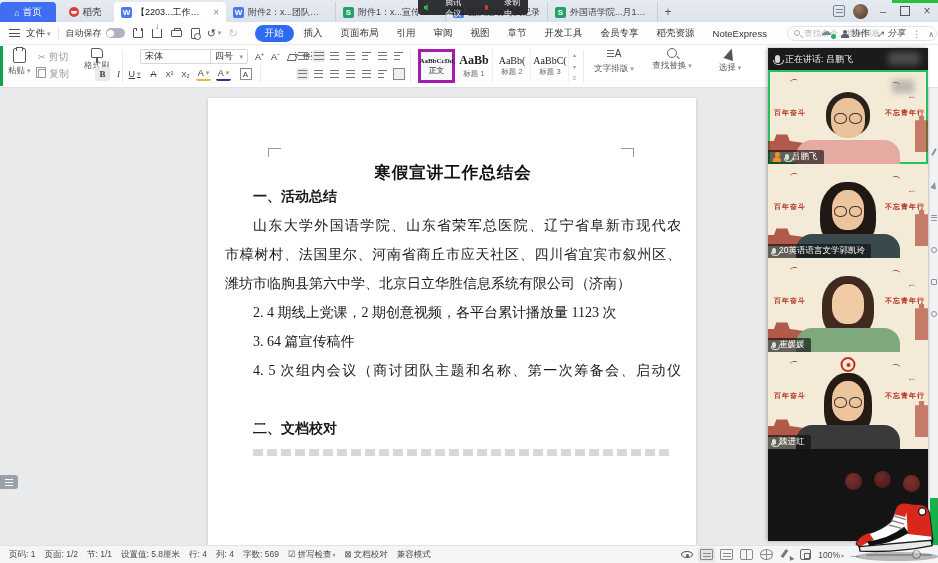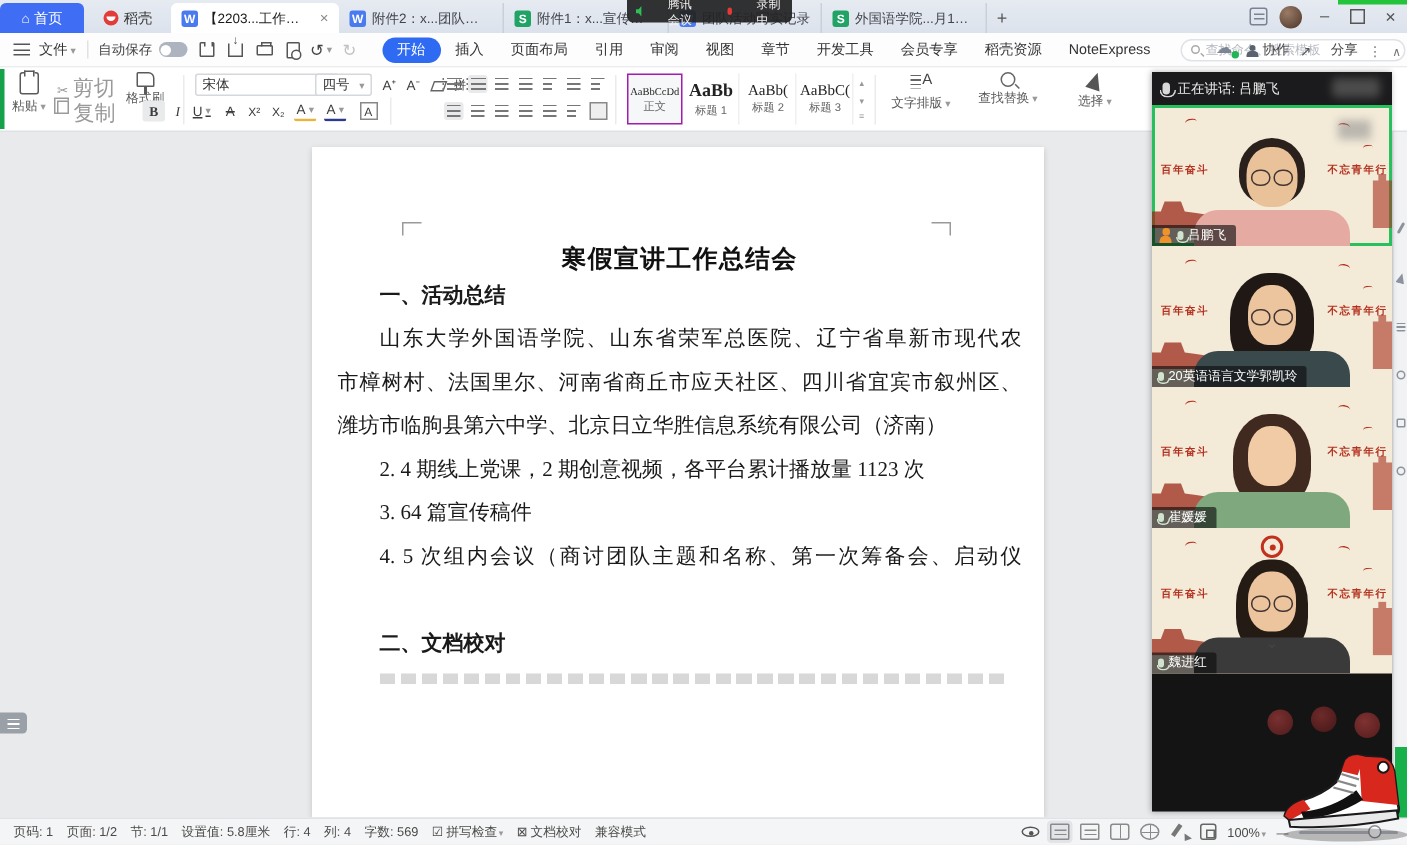--- a/index.html
+++ b/index.html
@@ -83,42 +83,42 @@
   
   .ribbon{position:absolute;left:0;top:45px;width:938px;height:43px;background:#fff;border-bottom:1px solid #dfe1e4;z-index:3;}
   .ribbon-green{position:absolute;left:0;top:1px;width:3px;height:40px;background:#15a24a;}
   .rsep{position:absolute;top:5px;width:1px;height:33px;background:#ebebeb;}
   .rlabel{font-size:8.5px;color:#5a5a5a;}
   .bigbtn{position:absolute;display:flex;flex-direction:column;align-items:center;gap:2px;}
   .clip-icon{width:13px;height:15px;border:1.2px solid #5a5a5a;border-radius:2px;position:relative;background:#fff;}
   .clip-icon::before{content:"";position:absolute;left:2.5px;top:-2px;width:5px;height:3px;background:#fff;border:1.2px solid #5a5a5a;border-bottom:none;}
   .brush-icon{width:12px;height:10px;border:1.2px solid #5a5a5a;border-radius:1px 4px 1px 1px;position:relative;}
   .brush-icon::after{content:"";position:absolute;left:4px;top:9px;width:2.5px;height:5px;background:#5a5a5a;}
-  .smallbtn{display:flex;gap:3px;font-size:14px;color:#9a9a9a;height:13px;}
+  .smallbtn{display:flex;align-items:center;gap:3px;font-size:10px;color:#9a9a9a;height:13px;}
   .cut-icon::before{content:"✂";font-size:9px;color:#9a9a9a;}
   .copy-icon{width:8px;height:9px;border:1px solid #9a9a9a;position:relative;background:#fff;}
   .copy-icon::after{content:"";position:absolute;left:-3px;top:-3px;width:8px;height:9px;border:1px solid #9a9a9a;background:#fff;z-index:-1;}
   .selbox{border:1px solid #d4d7db;border-radius:2px;height:15px;display:flex;align-items:center;justify-content:space-between;padding:0 4px;font-size:9px;color:#333;background:#fff;}
   .ftool{width:15px;height:14px;display:flex;align-items:center;justify-content:center;font-size:9px;color:#3c3c3c;border-radius:2px;}
   .ftool.on{background:#e9eaec;}
   .ftool.serif{font-family:"Liberation Serif",serif;}
   .u-l{text-decoration:underline;}
   .strike-l{text-decoration:line-through;}
   .pen-l{border-bottom:2.5px solid #e8b43a;}
   .col-l{border-bottom:2.5px solid #2b3a8f;}
   .box-l{border:1px solid #888;font-size:8px;width:12px;height:12px;display:flex;align-items:center;justify-content:center;}
   .wipe-icon{width:9px;height:7px;background:#fff;border:1.2px solid #666;transform:skewX(-20deg);}
   .para-icon{width:13px;height:12px;border-radius:2px;display:flex;align-items:center;justify-content:center;}
   .para-icon.on{background:#e9eaec;}
   .lines{width:9px;height:8px;background:repeating-linear-gradient(#777 0 1px,transparent 1px 3.5px);}
   .lines.short{background:linear-gradient(#777 0 1px,transparent 1px) top left/9px 1px no-repeat,repeating-linear-gradient(#777 0 1px,transparent 1px 3.5px) 0 0/6px 8px no-repeat;}
   .dotlines{width:10px;height:8px;background:repeating-linear-gradient(#777 0 1px,transparent 1px 3.5px);position:relative;}
   .dotlines::before{content:"";position:absolute;left:-3px;top:0;width:1.5px;height:8px;background:repeating-linear-gradient(#777 0 1.5px,transparent 1.5px 3.5px);}
   .style-card{position:absolute;top:4px;width:37px;height:34px;display:flex;flex-direction:column;align-items:center;justify-content:center;gap:1px;border-right:1px solid #f0f0f0;}
-  .style-card.selected{border:1px solid #a21caf;background:#f6f7f8;}
+  .style-card.selected{border:3px solid #a21caf;background:#f6f7f8;font-weight:bold;}
   .stprev{font-family:"Liberation Serif",serif;color:#222;white-space:nowrap;}
   .style-card.small .stprev{font-size:7px;}
   .style-card.big .stprev{font-size:12px;font-weight:bold;}
   .style-card.mid .stprev{font-size:10px;}
   .stname{font-size:7.5px;color:#666;white-space:nowrap;}
   .gal-scroll{position:absolute;top:6px;width:9px;height:30px;display:flex;flex-direction:column;align-items:center;justify-content:space-between;color:#999;font-size:6px;}
   .gal-scroll span::before{content:"▾";}
   .gal-scroll .up::before{content:"▴";}
   .gal-scroll .eq::before{content:"≡";}
   .edit-btn{position:absolute;top:3px;width:48px;display:flex;flex-direction:column;align-items:center;gap:2px;}
@@ -357,21 +357,21 @@
     <div class="cmd-search">
       <span class="mag-icon"></span>
       <input placeholder="查找命令、搜索模板" style="">
     </div>
     <div class="menubar-right">
       <span class="cloud-icon"></span>
       <span style="display:flex;align-items:center;gap:3px;">
         <span class="personmini"></span>
         <span>协作</span>
       </span>
-      <span style="display:flex;align-items:center;gap:13px;">
+      <span style="display:flex;align-items:center;gap:3px;font-style:italic;">
         <span class="share-icon"></span>
         <span>分享</span>
       </span>
       <span class="more-icon"></span>
       <span class="collapse-icon"></span>
     </div>
   </div>
 
   <div class="ribbon">
     <div class="ribbon-green"></div>
@@ -389,21 +389,21 @@
           <span class="copy-icon"></span>
           <span>复制</span>
         </span>
     </div>
     <div class="bigbtn" style="left:84px;top:3px;">
       <span class="brush-icon"></span>
       <span class="rlabel">格式刷</span>
     </div>
     <div class="rsep" style="left:122px;"></div>
 
-    <div class="selbox dd" style="position:absolute;left:130px;top:4px;width:96px;">
+    <div class="selbox dd" style="position:absolute;left:140px;top:4px;width:96px;">
       <span>宋体</span>
     </div>
     <div class="selbox dd" style="position:absolute;left:210px;top:4px;width:38px;">
       <span>四号</span>
     </div>
     <span class="ftool" style="position:absolute;left:252px;top:4px;">A⁺</span>
     <span class="ftool" style="position:absolute;left:268px;top:4px;">A⁻</span>
     <span class="ftool" style="position:absolute;left:285px;top:5px;">
         <span class="wipe-icon"></span>
       </span>

